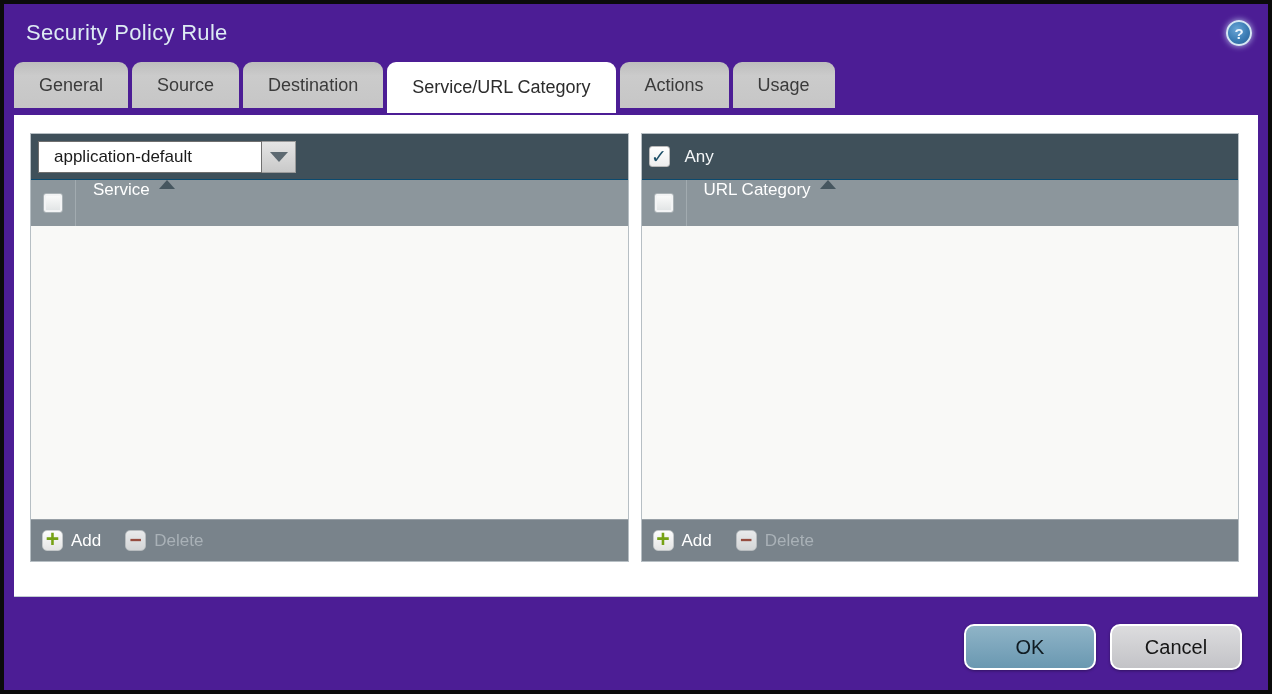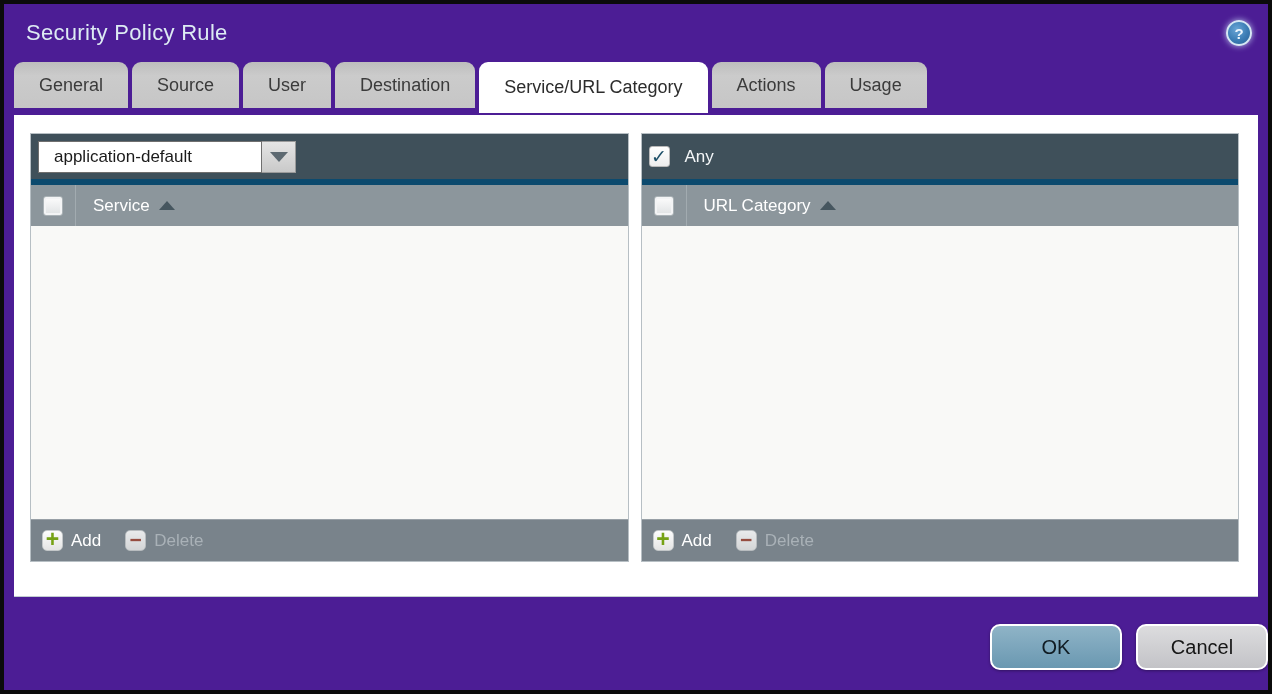--- a/index.html
+++ b/index.html
@@ -103,22 +103,22 @@
     border: 1px solid #b9b9b9;
     display: flex; align-items: center; justify-content: center;
     cursor: pointer;
     color: #1d4f68; font-size: 19px; font-weight: bold; line-height: 1;
   }
   .any-row-label { color: #f2f5f7; font-size: 17px; margin-left: 15px; }
 
   .panel-header {
     flex: 0 0 47px;
     background: #8c969c;
-    border-top: 6px solid #0c4a6e;
-    display: flex; align-items: center;
+    border-top: 1px solid #0c4a6e;
+    display: flex; align-items: flex-start;
     color: #ffffff; font-size: 17px;
   }
   .header-cb-cell {
     width: 45px; align-self: stretch;
     display: flex; align-items: center; justify-content: center;
     border-right: 1px solid #a2abb0;
   }
   .header-cb {
     width: 20px; height: 20px; border-radius: 3px;
     background: linear-gradient(#fdfdfd, #dfe2e3);
@@ -154,21 +154,21 @@
   .minus-icon { color: #9c4434; font-size: 21px; padding-bottom: 2px; }
   .action-label { color: #ffffff; font-size: 17px; }
   .footer-action.disabled { cursor: default; }
   .footer-action.disabled .action-label { color: #a9b1b7; }
   .footer-action.disabled .action-icon { opacity: 0.85; }
 
   
   .dialog-actions {
     margin-top: 27px;
     display: flex; justify-content: flex-end;
-    gap: 14px;
+    padding-right: 26px; gap: 14px;
   }
   .dlg-btn {
     width: 132px; height: 46px;
     border-radius: 10px;
     border: 2px solid #ffffff;
     font-size: 20px; color: #101c23;
     font-family: "Liberation Sans", "DejaVu Sans", sans-serif;
     cursor: pointer;
     box-shadow: 0 1px 3px rgba(0,0,0,0.35);
   }
@@ -181,21 +181,20 @@
 <div class="dialog">
 
   <div class="titlebar">
     <span class="title">Security Policy Rule</span>
     <span class="help-icon">?</span>
   </div>
 
   <div class="tabs">
     <div class="tab">General</div>
     <div class="tab">Source</div>
-    <div class="tab">User</div>
     <div class="tab">Destination</div>
     <div class="tab active">Service/URL Category</div>
     <div class="tab">Actions</div>
     <div class="tab">Usage</div>
   </div>
 
   <div class="content">
 
     <div class="panel">
       <div class="panel-top">

